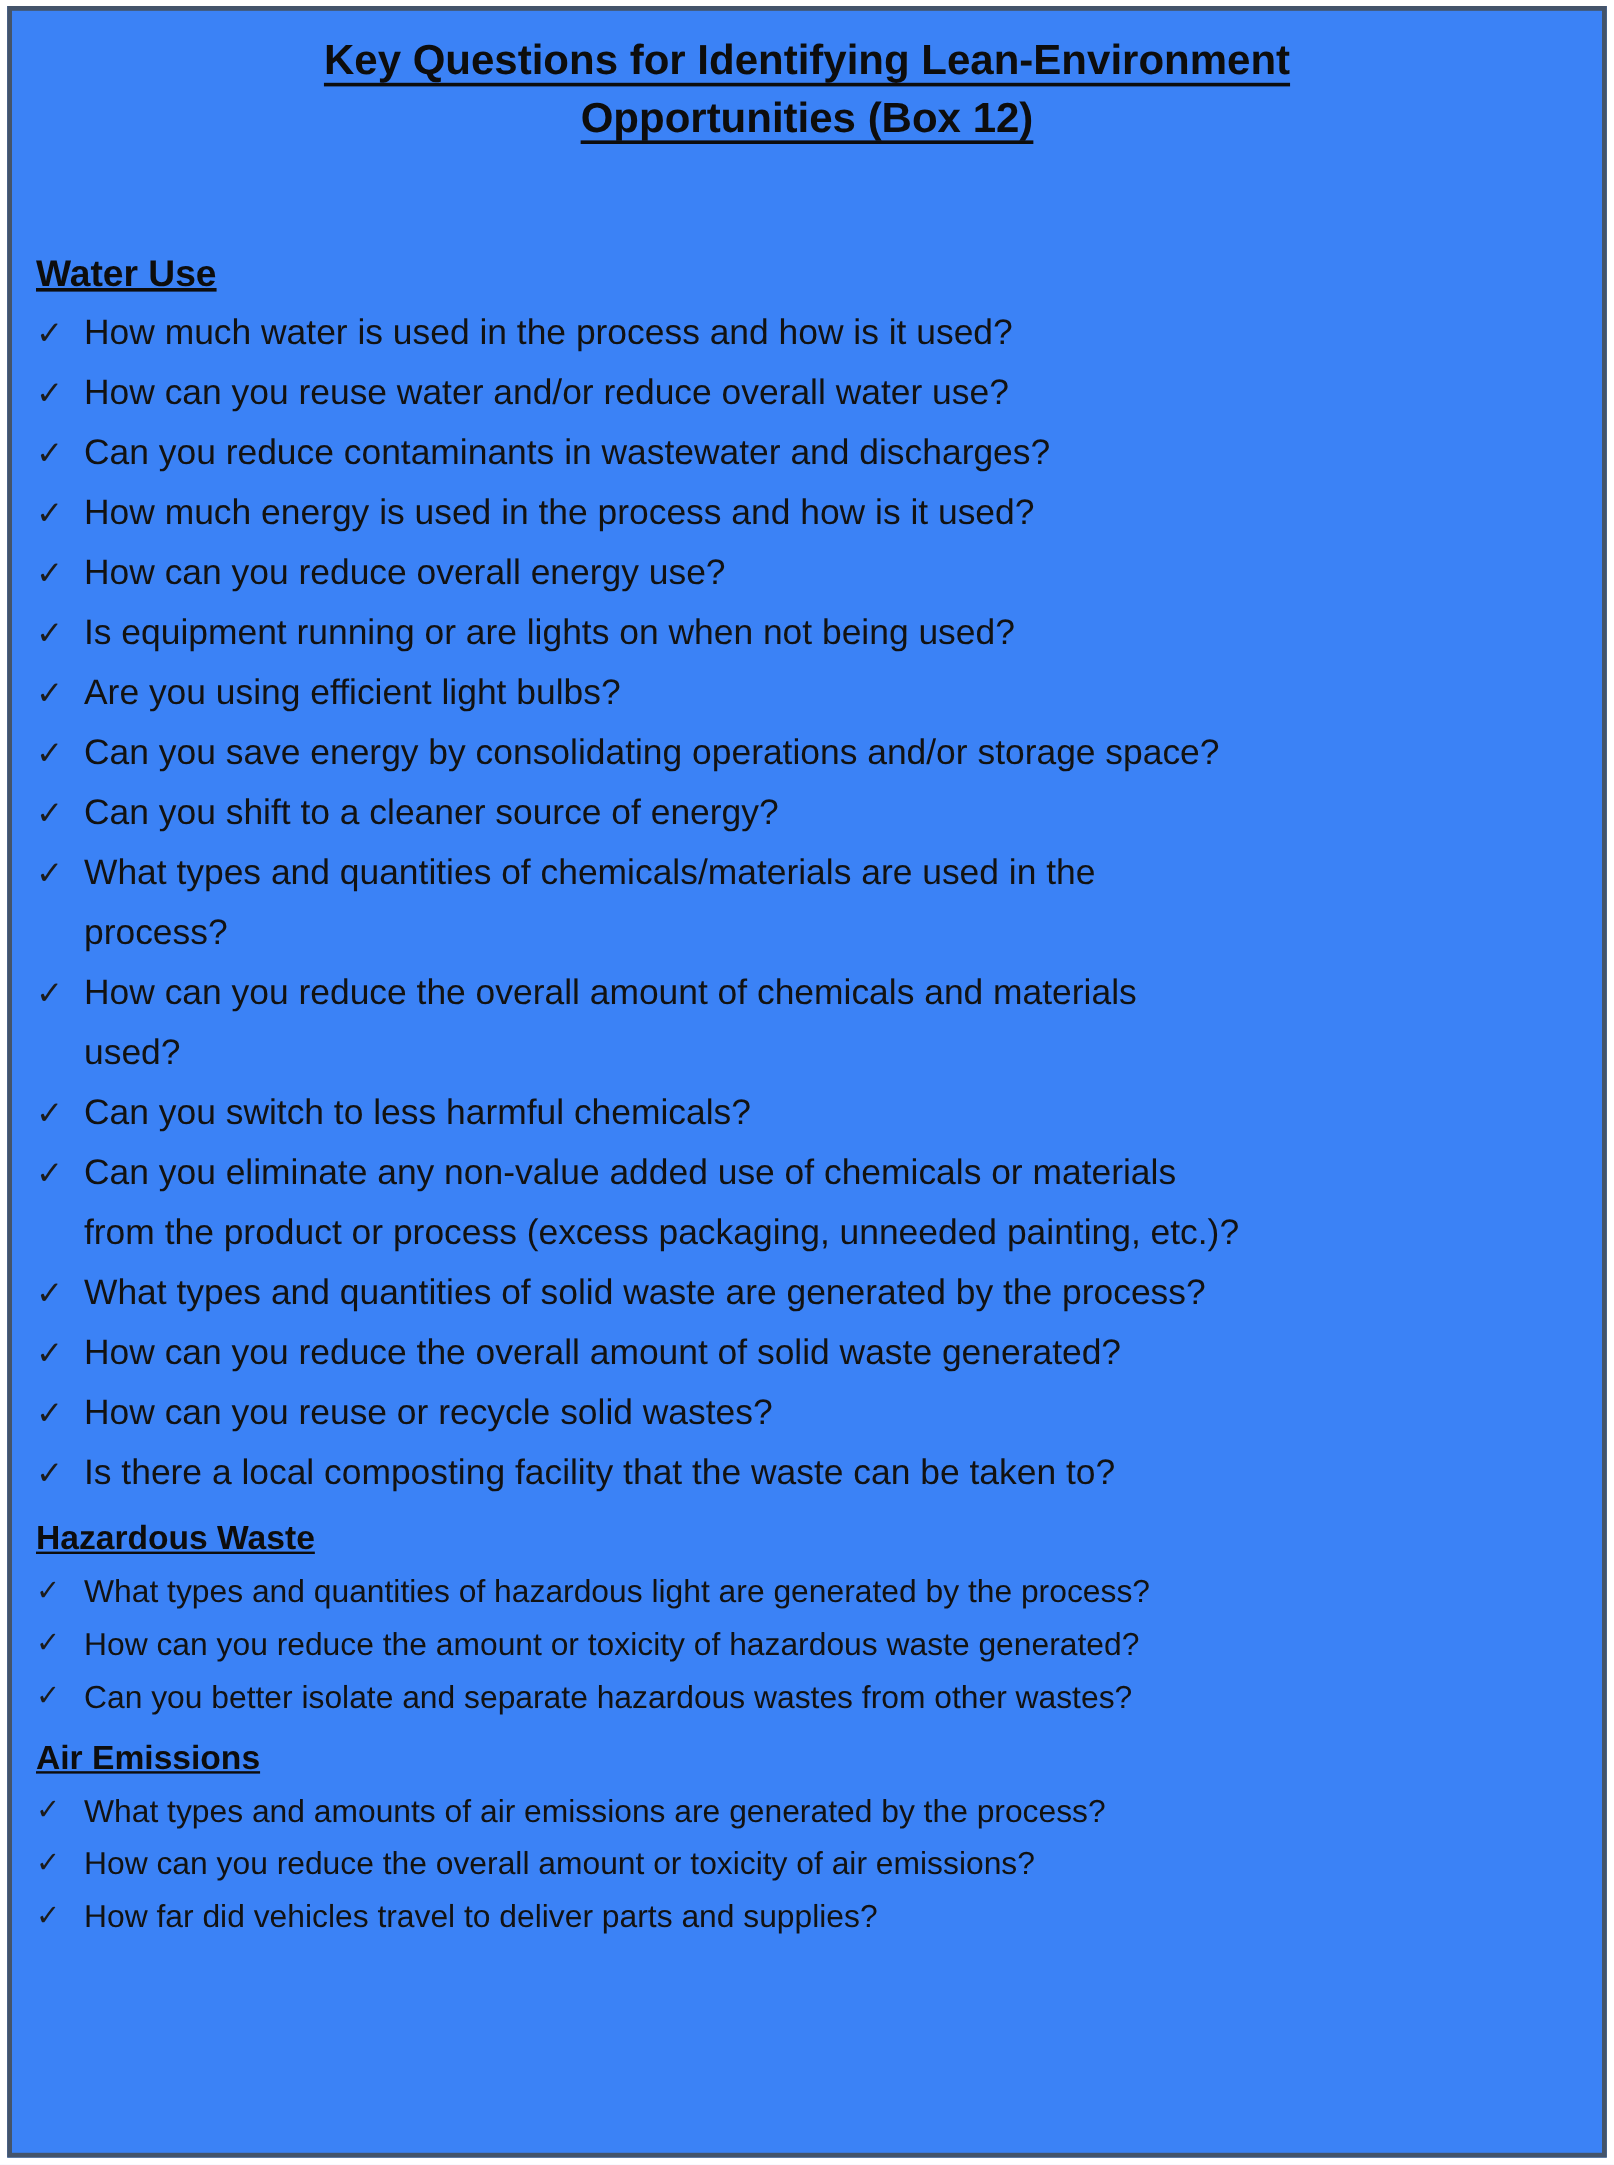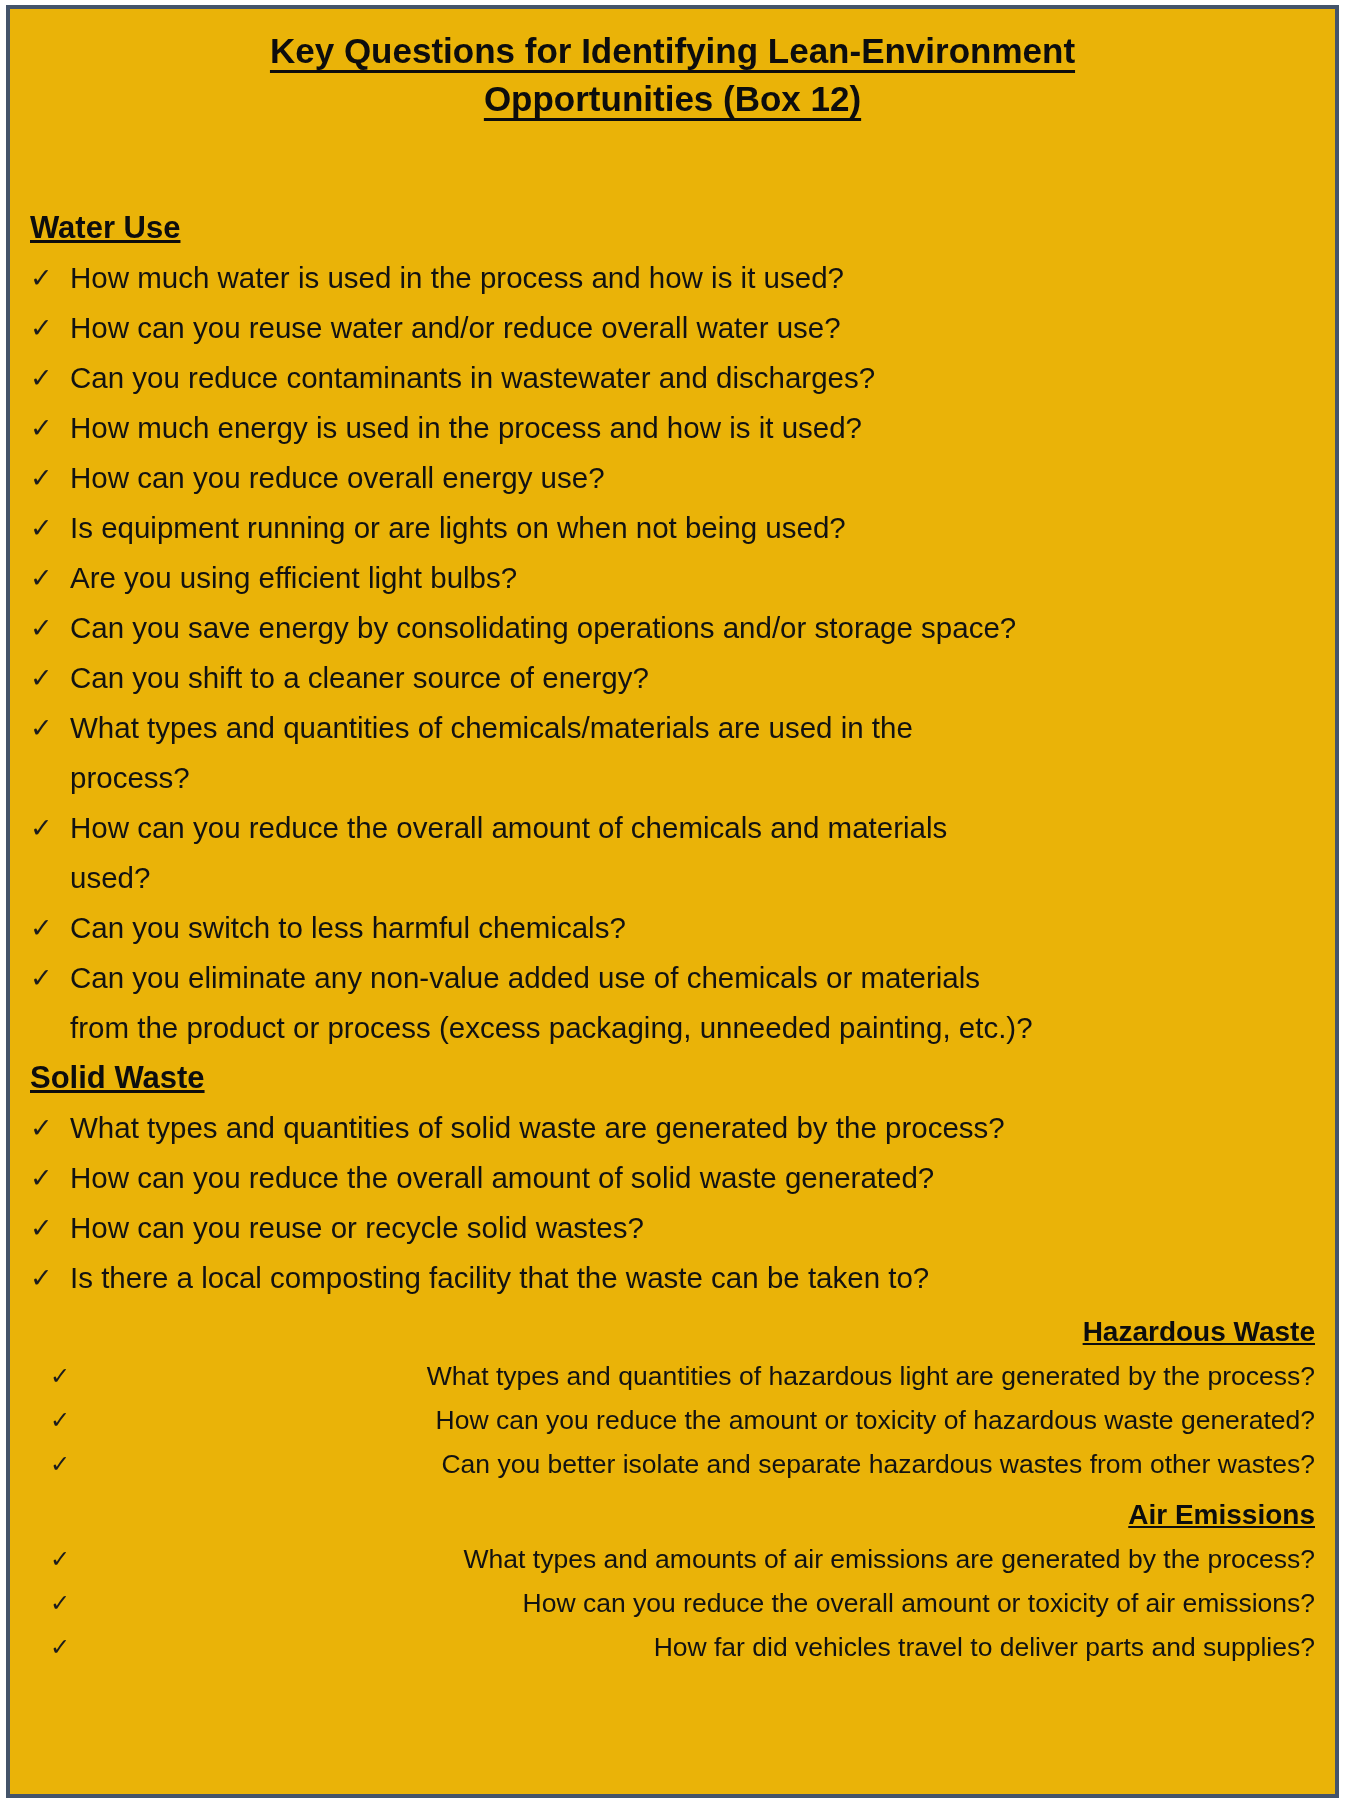--- a/index.html
+++ b/index.html
@@ -61,38 +61,38 @@
     width: 40px;
     font-size: 27px;
     line-height: 50px;
     color: #1c1c1c;
   }
   .section .q {
     flex: 1;
     white-space: pre-line;
   }
   
-  .section.small { margin-top: 6px; text-align: right; }
+  .section.small { margin-top: 6px; }
   .section.small h2 {
     font-size: 28px;
     line-height: 45px;
   }
   .section.small li {
     font-size: 26.5px;
     line-height: 44px;
   }
   .section.small .check {
     font-size: 24px;
     line-height: 44px;
   }
 </style>
 </head>
 <body>
 
-<div class="callout-box" style="background: #eab308; border-color: rgb(68, 84, 106); color: rgb(18, 18, 18);">
+<div class="callout-box" style="background: #3b82f6; border-color: rgb(68, 84, 106); color: rgb(18, 18, 18);">
   <h1 class="box-title">Key Questions for Identifying Lean-Environment
 Opportunities (Box 12)</h1>
   <div class="sections">
       <div class="section large">
         <h2>Water Use</h2>
         <ul>
           <li>
             <span class="check">✓</span>
             <span class="q">How much water is used in the process and how is it used?</span>
           </li>
@@ -151,21 +151,20 @@
             <span class="q">Can you switch to less harmful chemicals?</span>
           </li>
           <li>
             <span class="check">✓</span>
             <span class="q">Can you eliminate any non-value added use of chemicals or materials
 from the product or process (excess packaging, unneeded painting, etc.)?</span>
           </li>
         </ul>
       </div>
       <div class="section large">
-        <h2>Solid Waste</h2>
         <ul>
           <li>
             <span class="check">✓</span>
             <span class="q">What types and quantities of solid waste are generated by the process?</span>
           </li>
           <li>
             <span class="check">✓</span>
             <span class="q">How can you reduce the overall amount of solid waste generated?</span>
           </li>
           <li>

